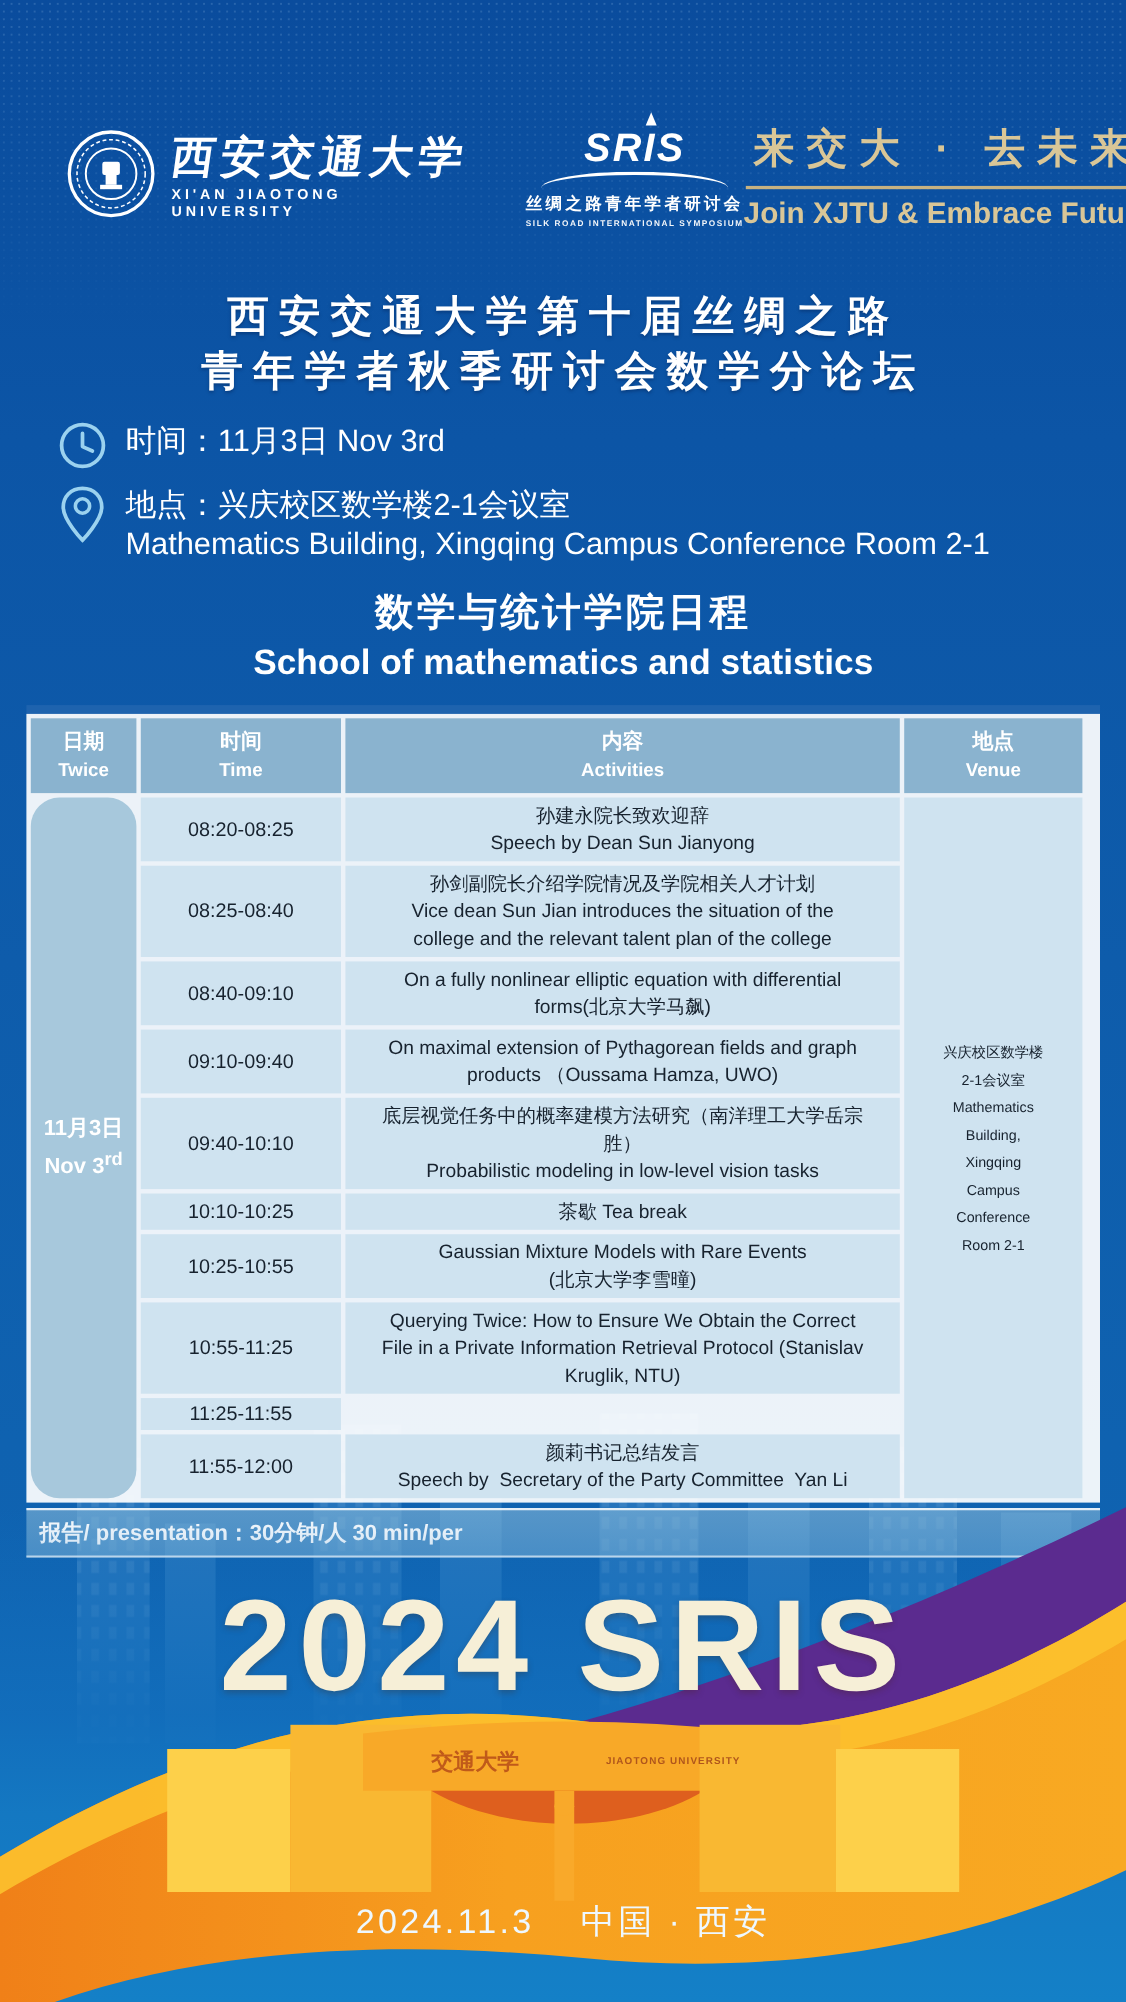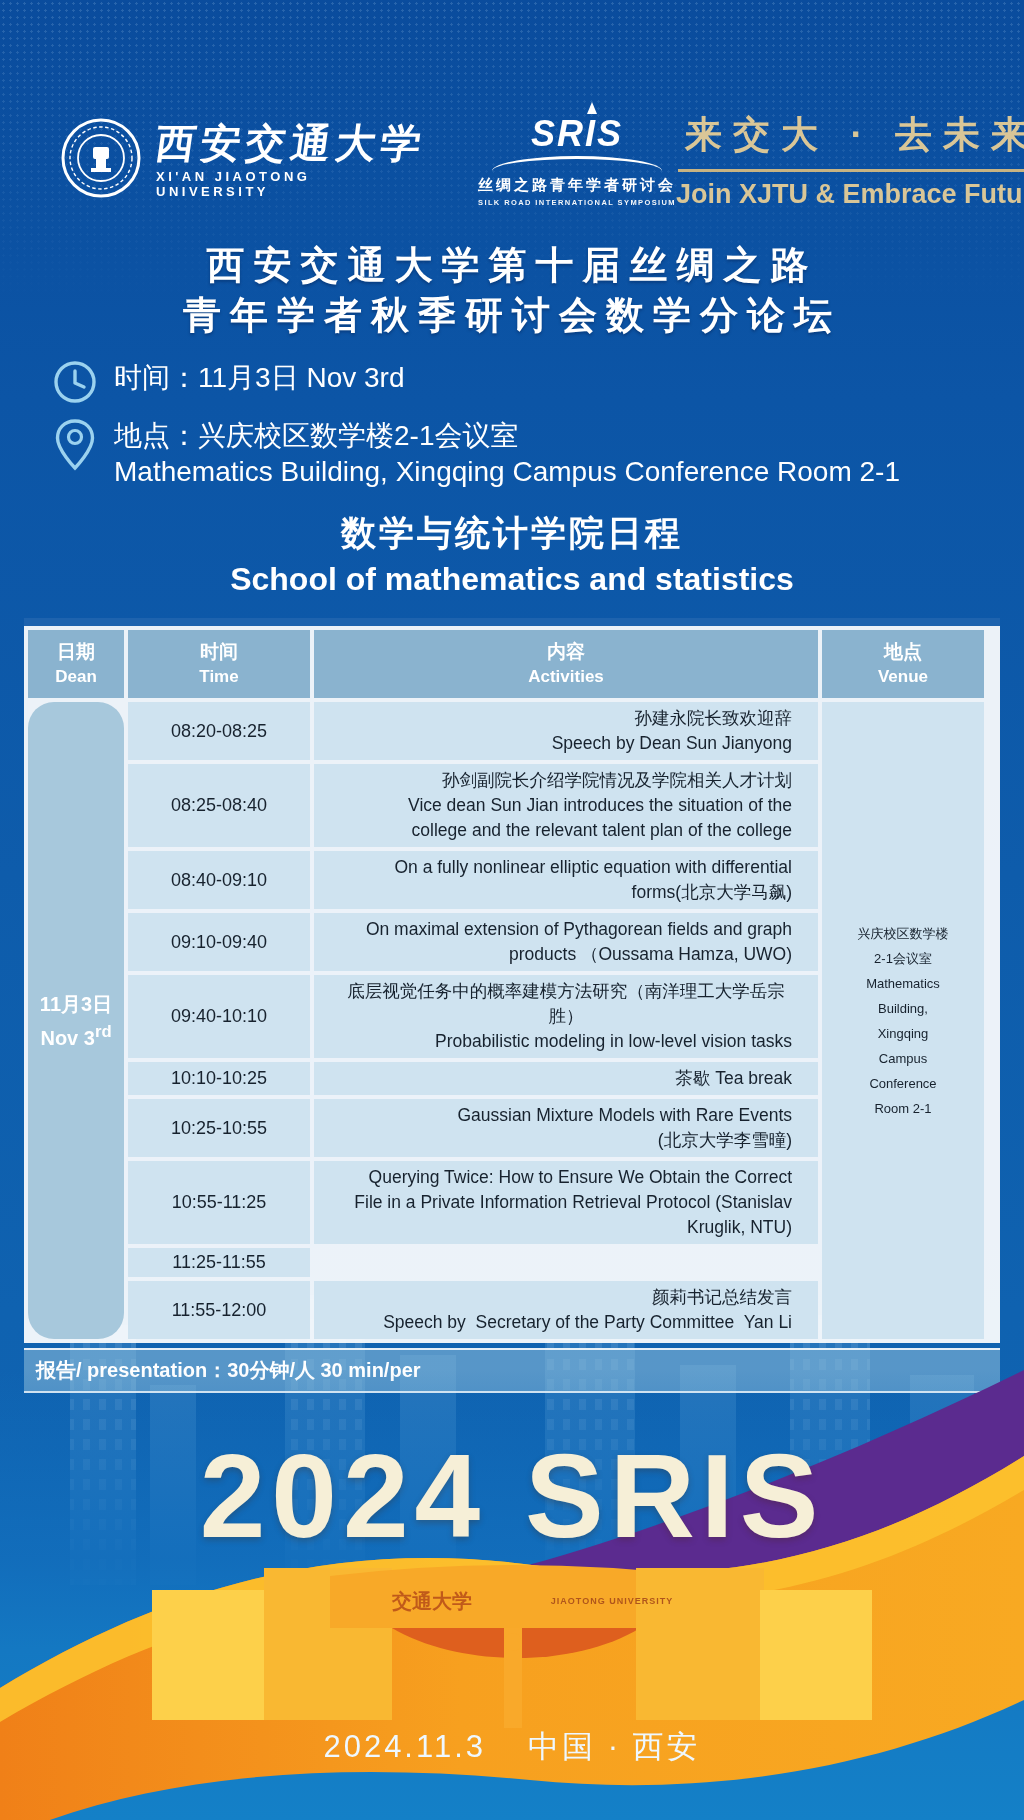--- a/index.html
+++ b/index.html
@@ -33,21 +33,21 @@
     border-left:5px solid transparent;border-right:5px solid transparent;border-bottom:12px solid #fff;}
   .sris-hill{width:170px;height:12px;border-top:3px solid #fff;border-radius:50% 50% 0 0/100% 100% 0 0;margin-top:2px;}
   .sris-cn{font-size:15px;font-weight:bold;letter-spacing:3px;margin-top:5px;white-space:nowrap;}
   .sris-en{font-size:7.5px;font-weight:bold;letter-spacing:1.4px;margin-top:3px;white-space:nowrap;opacity:.95;}
   .slogan{margin-left:auto;text-align:center;}
   .slogan .cn{font-size:37px;font-weight:800;letter-spacing:11px;color:#d9c697;white-space:nowrap;}
   .slogan .rule{height:3px;background:#c8b382;margin:9px 2px 7px 2px;}
   .slogan .en{font-size:27px;font-weight:bold;color:#d9c697;white-space:nowrap;}
 
   
-  .main-title{margin-top:30px;text-align:center;font-weight:800;font-size:38px;line-height:50px;letter-spacing:9px;
+  .main-title{margin-top:53px;text-align:center;font-weight:800;font-size:38px;line-height:50px;letter-spacing:9px;
     text-shadow:0 2px 3px rgba(0,20,60,.35);}
 
   
   .info{margin:20px 0 0 52px;}
   .info-row{display:flex;align-items:flex-start;margin-bottom:14px;}
   .info-icon{flex:0 0 46px;margin-right:16px;display:flex;justify-content:center;}
   .info-text{font-size:28px;line-height:36px;font-weight:400;}
 
   
   .section-heading{text-align:center;margin-top:20px;}
@@ -60,21 +60,21 @@
   .schedule-box{background:rgba(255,255,255,.92);padding:4px;}
   .schedule-head{display:grid;grid-template-columns:96px 182px 504px 162px;gap:4px;margin-bottom:4px;}
   .head-cell{background:#8ab3cf;color:#fff;text-align:center;padding:9px 2px;}
   .head-cell .cn{font-size:19px;font-weight:800;line-height:26px;}
   .head-cell .en{font-size:17px;font-weight:800;line-height:24px;}
   .schedule-grid{display:grid;grid-template-columns:96px 182px 504px 162px;gap:4px;}
   .cell{background:#cfe3f0;color:#17222e;display:flex;flex-direction:column;justify-content:center;text-align:center;}
   .date-cell{grid-column:1;grid-row:1/span 10;background:#a7c8dc;color:#fff;font-weight:800;font-size:20px;line-height:28px;border-radius:26px;}
   .venue-cell{grid-column:4;grid-row:1/span 10;font-size:13px;line-height:25px;padding:6px 4px;}
   .time-cell{grid-column:2;font-size:18px;padding:4px 2px;}
-  .act-cell{grid-column:3;padding:4px 26px;align-items:flex-end;}
+  .act-cell{grid-column:3;padding:4px 26px;}
   .act-line{font-size:17.5px;line-height:25px;white-space:pre-wrap;}
   .note-band{margin-top:5px;background:rgba(148,193,221,.55);border-top:2px solid rgba(255,255,255,.85);
     border-bottom:2px solid rgba(255,255,255,.85);padding:7px 12px;font-size:20px;font-weight:800;color:#fff;}
 
   
   .buildings{position:absolute;left:0;top:1255px;width:1024px;height:330px;z-index:1;}
 
   
   .bottom{position:absolute;left:0;bottom:0;width:1024px;height:450px;z-index:3;
     background:linear-gradient(180deg,rgba(16,95,178,0) 0%,rgba(18,110,188,.9) 42%,#1478c2 62%,#1480c7 100%);}
@@ -182,21 +182,21 @@
       <div class="cn">数学与统计学院日程</div>
       <div class="en">School of mathematics and statistics</div>
     </div>
 
     <div class="schedule-wrap">
       <div class="schedule-topbar"></div>
       <div class="schedule-box">
         <div class="schedule-head">
           <div class="head-cell">
             <div class="cn">日期</div>
-            <div class="en">Dean</div>
+            <div class="en">Twice</div>
           </div>
           <div class="head-cell">
             <div class="cn">时间</div>
             <div class="en">Time</div>
           </div>
           <div class="head-cell">
             <div class="cn">内容</div>
             <div class="en">Activities</div>
           </div>
           <div class="head-cell">

